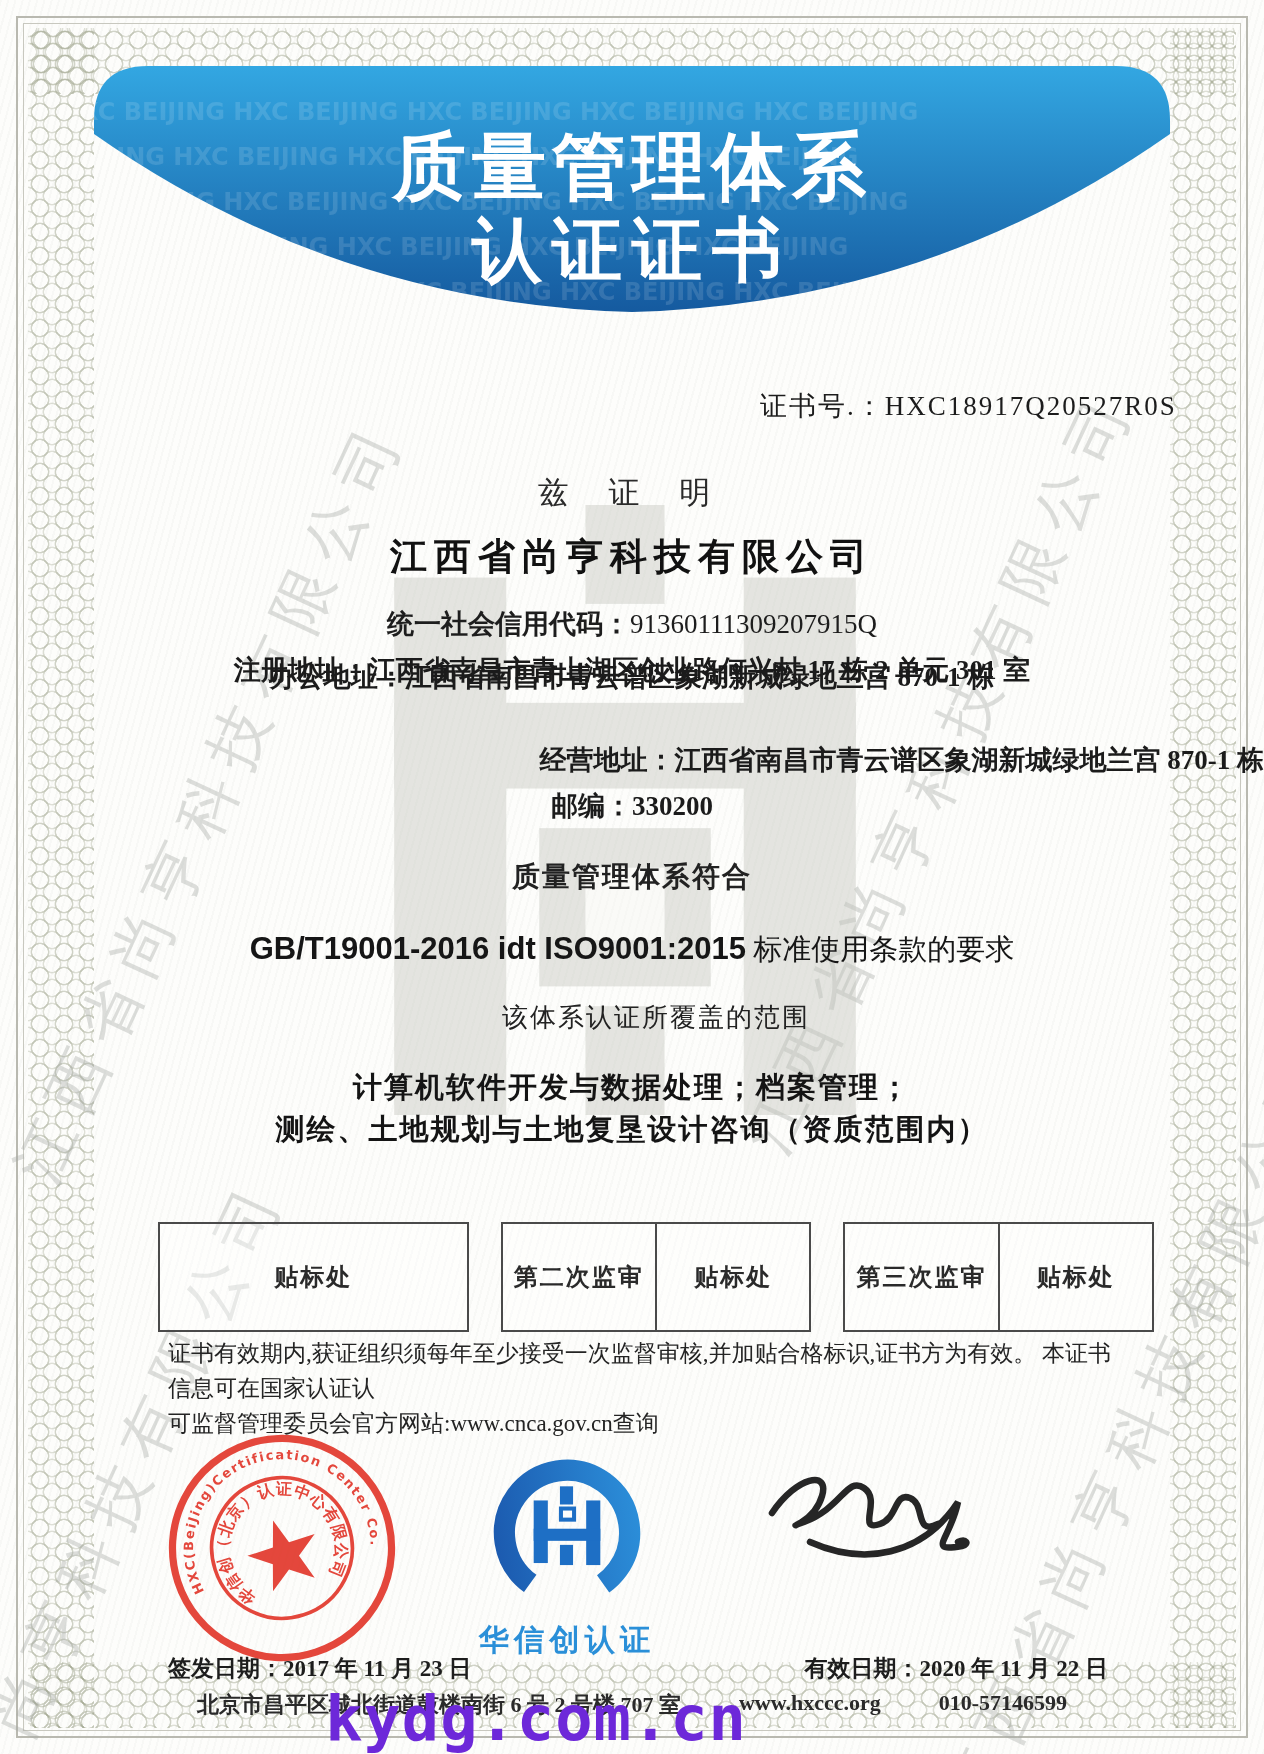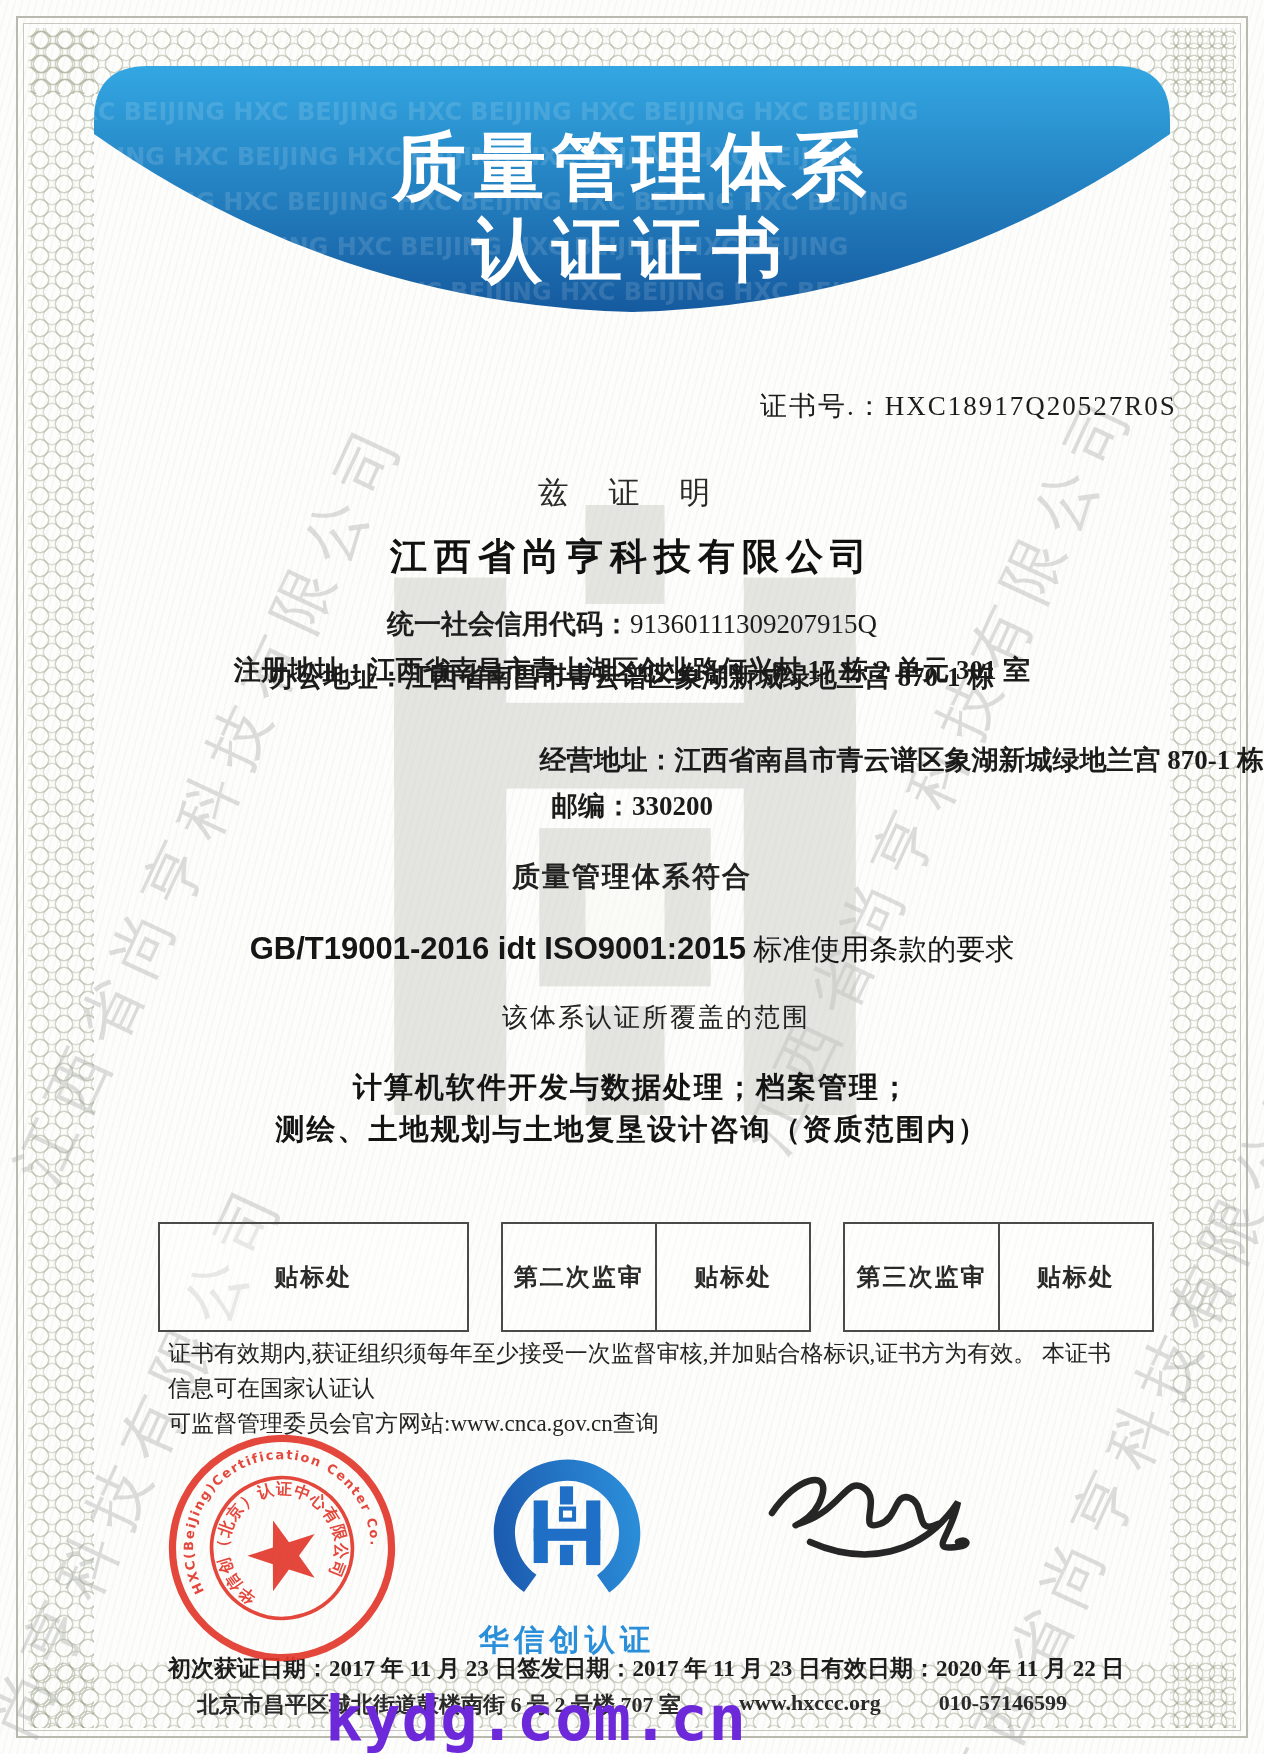--- a/index.html
+++ b/index.html
@@ -232,23 +232,20 @@
 
 <svg class="signature" width="240" height="130" viewBox="0 0 240 130">
   <g fill="none" stroke="#262626" stroke-width="6.5" stroke-linecap="round">
     <path d="M20,55 C45,18 78,12 70,38 C62,66 28,72 52,64 C90,50 95,18 112,30 C130,42 104,74 128,66 C146,60 142,34 158,40 C174,46 162,78 186,66"></path>
     <path d="M58,84 C112,108 170,98 206,44 C198,82 174,94 210,88 C218,86 214,80 206,84"></path>
   </g>
 </svg>
 
 <div class="dates-row">
   <div>
-    <span>初次获证日期：</span><span>2017 年 11 月 23 日</span>
-  </div>
-  <div>
     <span>签发日期：</span><span>2017 年 11 月 23 日</span>
   </div>
   <div>
     <span>有效日期：</span><span>2020 年 11 月 22 日</span>
   </div>
 </div>
 
 <div class="footer-row">
   <span>北京市昌平区城北街道鼓楼南街 6 号 2 号楼 707 室</span>
   <span>www.hxccc.org</span>

